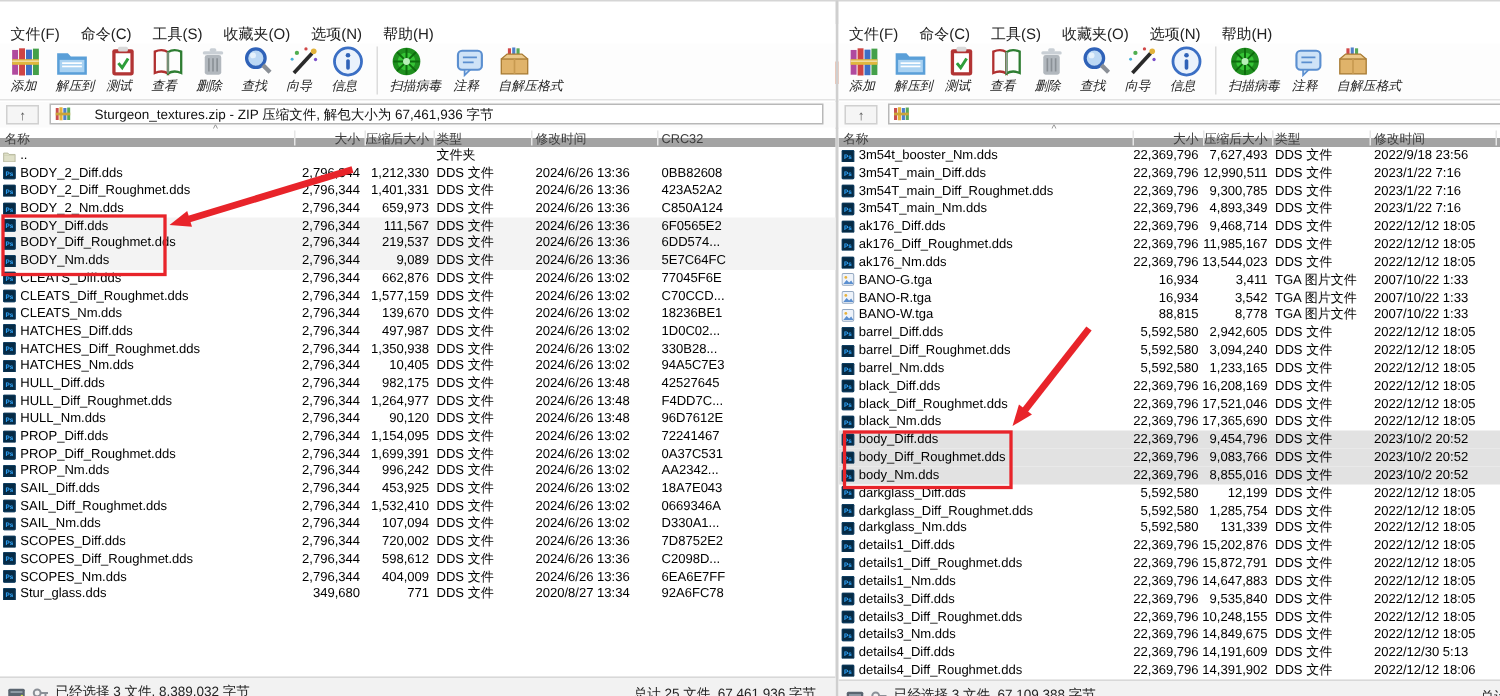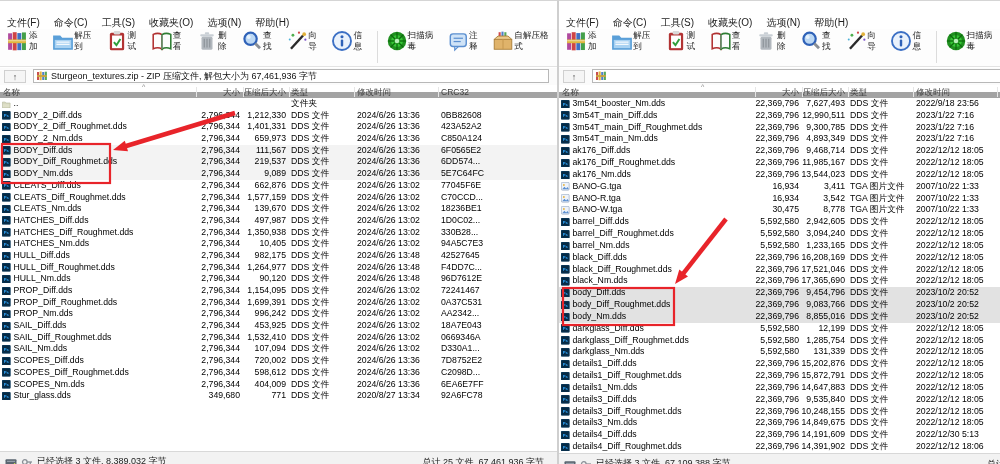--- a/index.html
+++ b/index.html
@@ -5,26 +5,26 @@
   html,body{margin:0;padding:0;background:#fff;}
   body{width:1000px;height:464px;overflow:hidden;font-family:"Liberation Sans",sans-serif;}
   .stage{position:relative;width:1000px;height:464px;background:#fff;}
   .win{position:absolute;top:0;height:464px;background:#fff;overflow:hidden;border-top:1px solid #d5d5d5;box-sizing:border-box;}
   .win-left{left:0;width:558px;border-right:1px solid #cfcfcf;}
   .win-right{left:558px;width:442px;border-left:1px solid #cfcfcf;}
   .titlebar{position:absolute;top:0;left:0;width:558px;height:15px;display:flex;align-items:center;gap:4px;padding-left:5px;font-size:10px;color:#111;background:#c2410c;margin-top:40px;}
   .menubar{position:absolute;top:15px;left:0;width:558px;height:13px;display:flex;align-items:center;font-size:10px;color:#222;background:#fff;}
   .menu-item{padding:0 7px;}
   .toolbar{position:absolute;top:28px;left:0;width:558px;height:38px;display:flex;align-items:flex-start;padding-left:3px;background:#fdfdfd;border-bottom:1px solid #e3e3e3;box-sizing:border-box;}
-  .tb{display:flex;flex-direction:row;align-items:center;justify-content:flex-start;padding:1px 4px 0 4px;font-size:8.6px;color:#222;line-height:11px;}
+  .tb{display:flex;flex-direction:column;justify-content:flex-start;padding:1px 4px 0 4px;font-size:8.6px;color:#222;line-height:11px;font-style:italic;}
   .tb .ic svg{width:22px;height:22px;display:block;}
   .tb-sep{width:1px;height:32px;background:#dcdcdc;margin:2px 4px 0 4px;}
   .addrbar{position:absolute;top:67px;left:0;width:558px;height:17px;background:#fbfbfb;}
   .up-btn{position:absolute;left:4px;top:2px;width:22px;height:13px;border:1px solid #d0d0d0;background:#f5f5f5;font-size:9px;color:#555;text-align:center;line-height:12px;box-sizing:border-box;}
-  .combo{position:absolute;left:33px;top:1px;width:516px;height:14px;border:1px solid #b8b8b8;background:#fff;display:flex;align-items:center;gap:4px;padding-left:3px;font-size:9px;color:#111;box-sizing:border-box;white-space:nowrap;overflow:hidden;}
+  .combo{position:absolute;left:33px;top:1px;width:516px;height:14px;border:1px solid #b8b8b8;background:#fff;display:flex;align-items:center;gap:16px;padding-left:3px;font-size:9px;color:#111;box-sizing:border-box;white-space:nowrap;overflow:hidden;}
   .colheader{position:absolute;top:85px;left:0;width:558px;height:12px;font-size:8.5px;color:#3d3d3d;border-bottom:6px solid #a3a3a3;background:#fff;box-sizing:border-box;}
   .hc{position:absolute;top:1px;white-space:nowrap;}
   .h-name{left:3px;}
   .h-size{right:318px;}
   .h-packed{right:272px;}
   .h-type{left:291px;}
   .h-mod{left:357px;font-family:Liberation Mono, monospace;}
   .h-crc{left:441px;}
   .h-sep{position:absolute;top:1px;width:1px;height:10px;background:#e6e6e6;}
   .sort-caret{position:absolute;left:142px;top:-3px;font-size:7px;color:#888;}
@@ -1033,21 +1033,21 @@
           <span class="c-name">
             <span class="ic">
               <svg viewBox="0 0 10 10">
                 <rect x="0.4" y="0.4" width="9.2" height="9.2" rx="1.2" fill="#eef3fa" stroke="#93a7c0" stroke-width="0.8"></rect>
                 <circle cx="3.4" cy="3.5" r="1.1" fill="#e8b23c"></circle>
                 <path d="M1.4 8.6 l2.6-3.1 2 2 1.6-1.6 1.8 2.7 z" fill="#5b8fd0"></path>
               </svg>
             </span>
             <span>BANO-W.tga</span>
           </span>
-          <span class="c-size">30,475</span>
+          <span class="c-size">88,815</span>
           <span class="c-packed">8,778</span>
           <span class="c-type">TGA 图片文件</span>
           <span class="c-mod">2007/10/22 1:33</span>
           <span class="c-crc"></span>
         </div>
         <div class="row">
           <span class="c-name">
             <span class="ic">
               <svg viewBox="0 0 10 10">
                 <rect width="10" height="10" rx="1" fill="#062a44"></rect>

